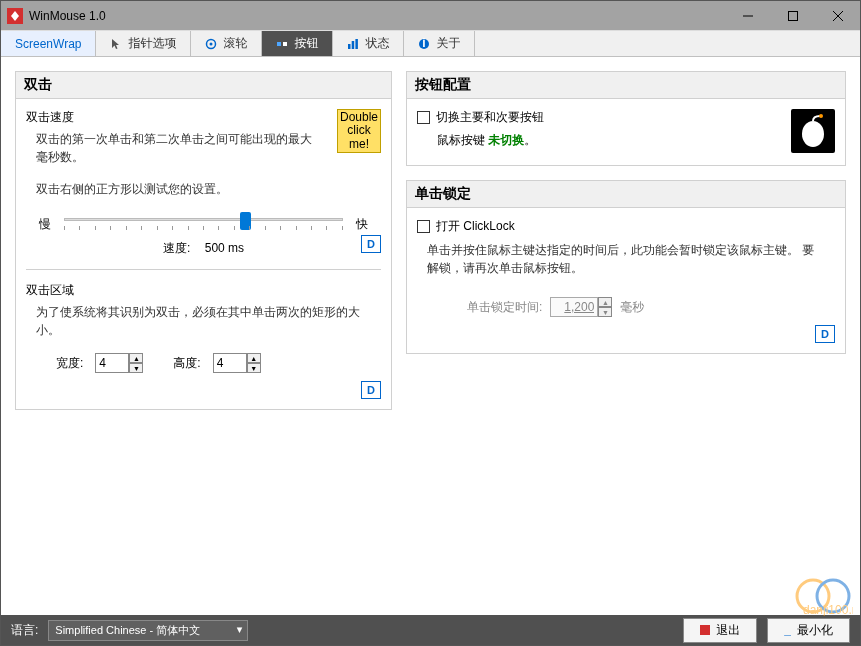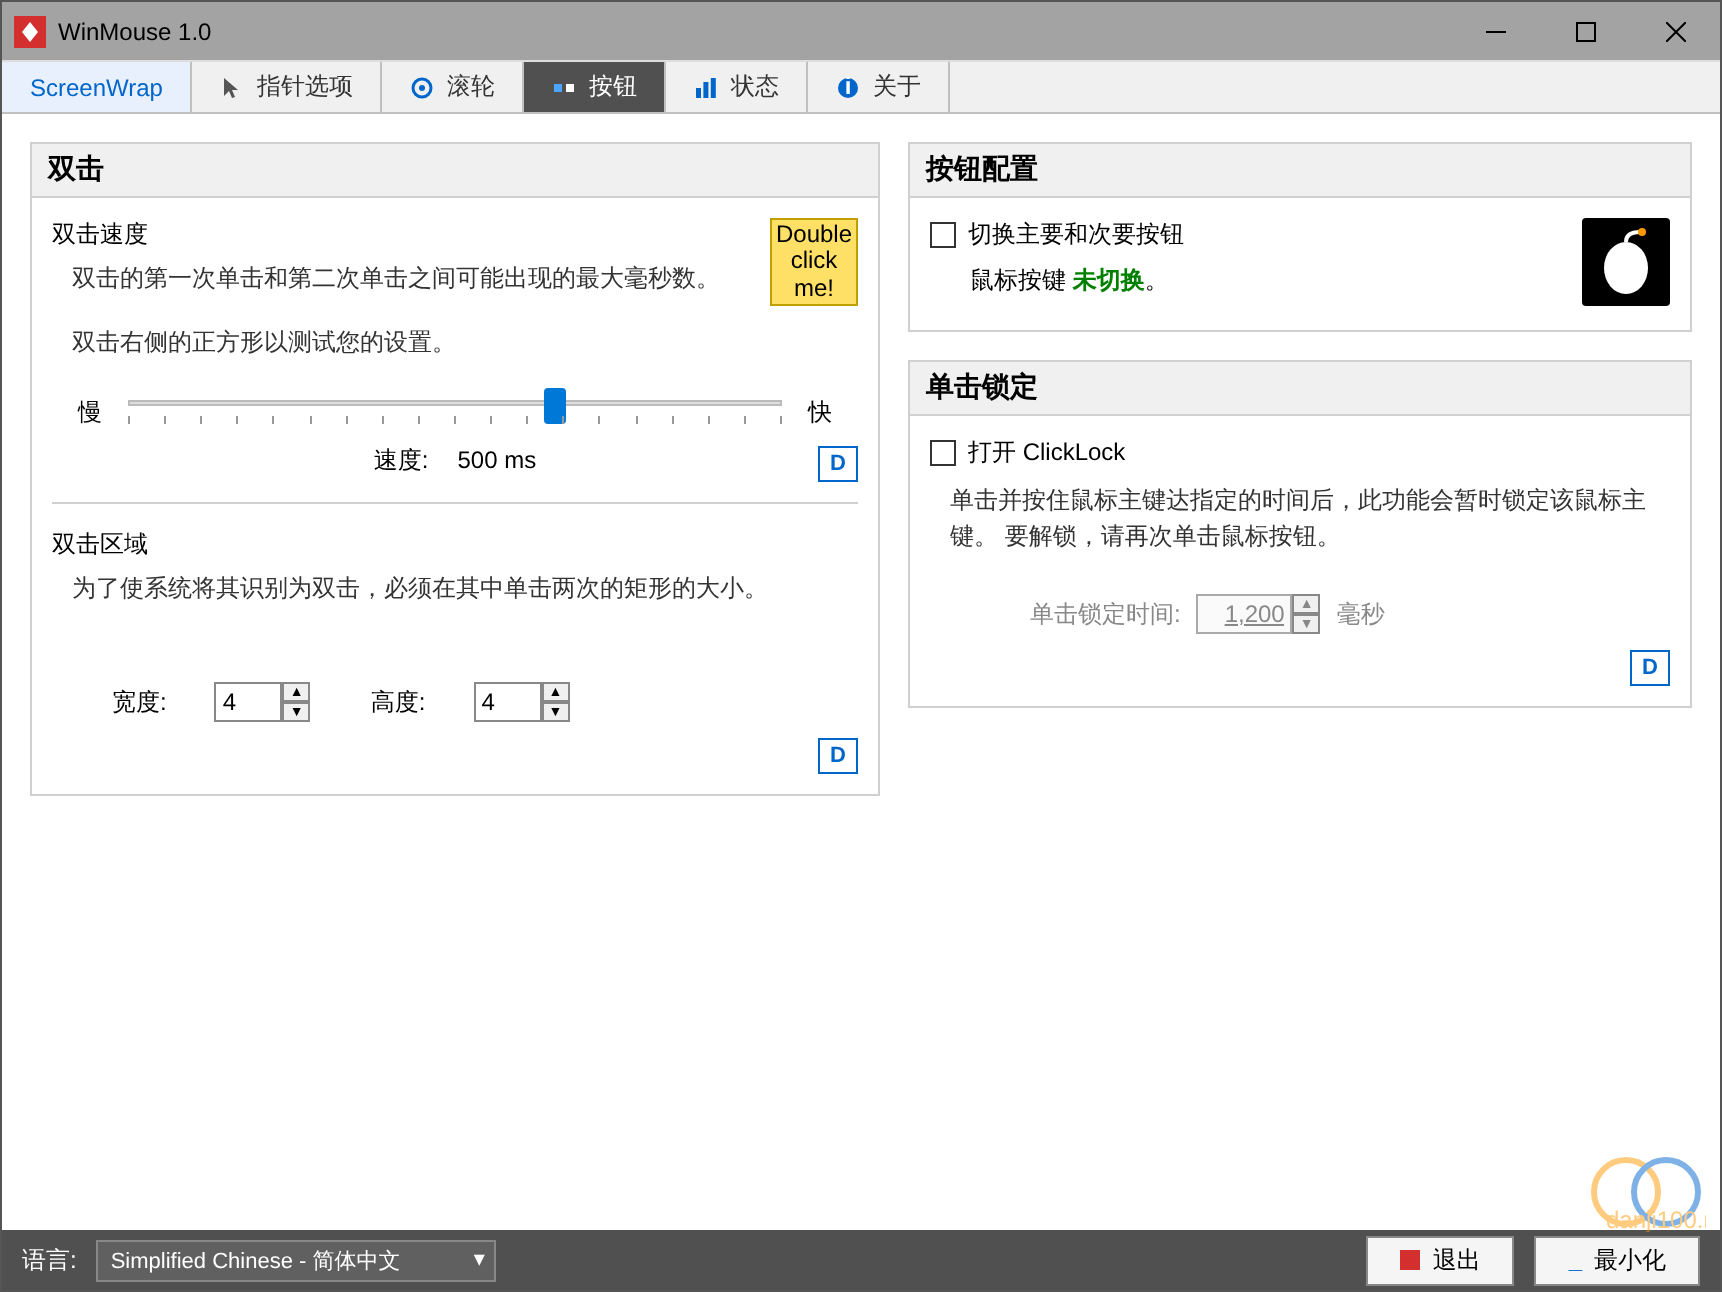--- a/index.html
+++ b/index.html
@@ -9,39 +9,39 @@
 .titlebar .title { flex: 1; font-size: 12px; }
 .titlebar .winbtn { width: 45px; height: 29px; display: flex; align-items: center; justify-content: center; cursor: pointer; }
 .tabs { height: 26px; background: #f0f0f0; display: flex; border-bottom: 1px solid #c0c0c0; text-align: center; }
 .tab { padding: 0 14px; display: flex; align-items: center; gap: 6px; border-right: 1px solid #c0c0c0; cursor: pointer; color: #333; }
 .tab.active-blue { background: #e8f0fe; color: #0066cc; }
 .tab.active-dark { background: #505050; color: #fff; }
 .tab .ticon { width: 12px; height: 12px; display: inline-block; }
 .content { flex: 1; padding: 14px; display: flex; gap: 14px; background: #fff; align-items: flex-start; }
 .col { display: flex; flex-direction: column; gap: 14px; }
 .col-left { flex: 1; }
-.col-right { width: 392px; }
+.col-right { width: 440px; }
 .panel { border: 1px solid #d0d0d0; }
 .panel-hdr { background: #f0f0f0; padding: 4px 8px; font-size: 14px; font-weight: bold; border-bottom: 1px solid #d0d0d0; }
 .panel-body { padding: 10px 10px 12px 10px; position: relative; }
 .subhdr { font-size: 12px; margin-bottom: 4px; }
 .desc { font-size: 12px; color: #333; margin-left: 10px; margin-right: 60px; line-height: 1.5; }
 .testbox { position: absolute; right: 10px; top: 10px; width: 44px; height: 44px; background: #ffe066; border: 1px solid #c0a000; display: flex; flex-direction: column; align-items: center; justify-content: center; font-size: 10px; line-height: 1.1; text-align: center; cursor: pointer; }
 .slider-row { display: flex; align-items: center; gap: 10px; margin: 14px 10px 0 10px; }
 .slider-row .lbl { width: 18px; text-align: center; }
 .slider-wrap { flex: 1; position: relative; height: 24px; }
 .slider-track { position: absolute; top: 6px; left: 0; right: 0; height: 3px; background: #ddd; border: 1px solid #bbb; }
 .slider-thumb { position: absolute; top: 0; left: 65%; width: 11px; height: 18px; background: #0078d7; border-radius: 2px; margin-left: -5px; cursor: pointer; }
 .ticks { position: absolute; top: 14px; left: 0; right: 0; display: flex; justify-content: space-between; }
 .ticks span { width: 1px; height: 4px; background: #999; }
 .speed-line { text-align: center; margin-top: 4px; font-family: monospace; font-size: 12px; }
 .dbtn { position: absolute; right: 10px; bottom: 10px; width: 20px; height: 18px; border: 1px solid #0066cc; color: #0066cc; background: #fff; display: flex; align-items: center; justify-content: center; font-size: 11px; font-weight: bold; cursor: pointer; }
 .separator { border-top: 1px solid #d0d0d0; margin: 12px 0; }
 .wh-row { display: flex; gap: 30px; margin: 14px 10px 0 30px; align-items: center; }
-.wh-item { display: flex; align-items: center; gap: 24px; margin-top: 24px; }
+.wh-item { display: flex; align-items: center; gap: 12px; }
 .spinner { display: flex; align-items: center; }
 .spinner input { width: 34px; height: 20px; border: 1px solid #888; padding: 0 3px; font-size: 12px; }
 .spinner .spbtns { display: flex; flex-direction: column; }
 .spinner .spb { width: 14px; height: 10px; border: 1px solid #888; background: #f0f0f0; font-size: 7px; line-height: 1; display: flex; align-items: center; justify-content: center; cursor: pointer; }
 .cfg-row { display: flex; align-items: flex-start; gap: 10px; }
 .cfg-text { flex: 1; }
 .mouse-icon { width: 44px; height: 44px; background: #000; display: flex; align-items: center; justify-content: center; border-radius: 2px; }
 .chk-row { display: flex; align-items: center; gap: 6px; margin-bottom: 6px; }
 .chk { width: 13px; height: 13px; border: 1px solid #333; background: #fff; cursor: pointer; }
 .status-line { margin-left: 20px; margin-top: 4px; font-size: 12px; }

